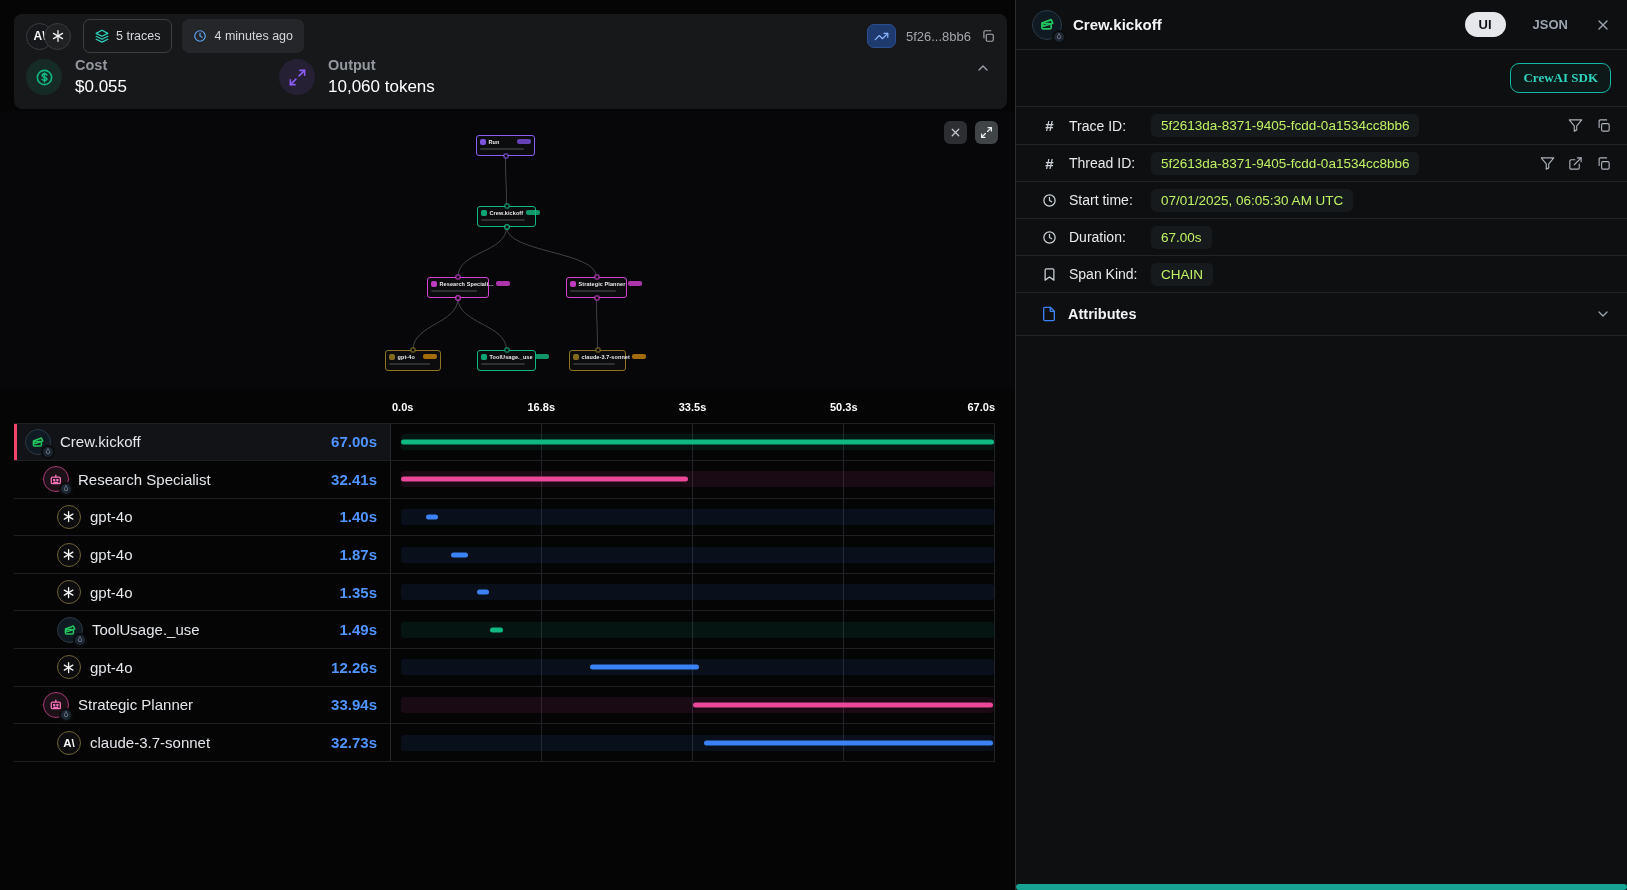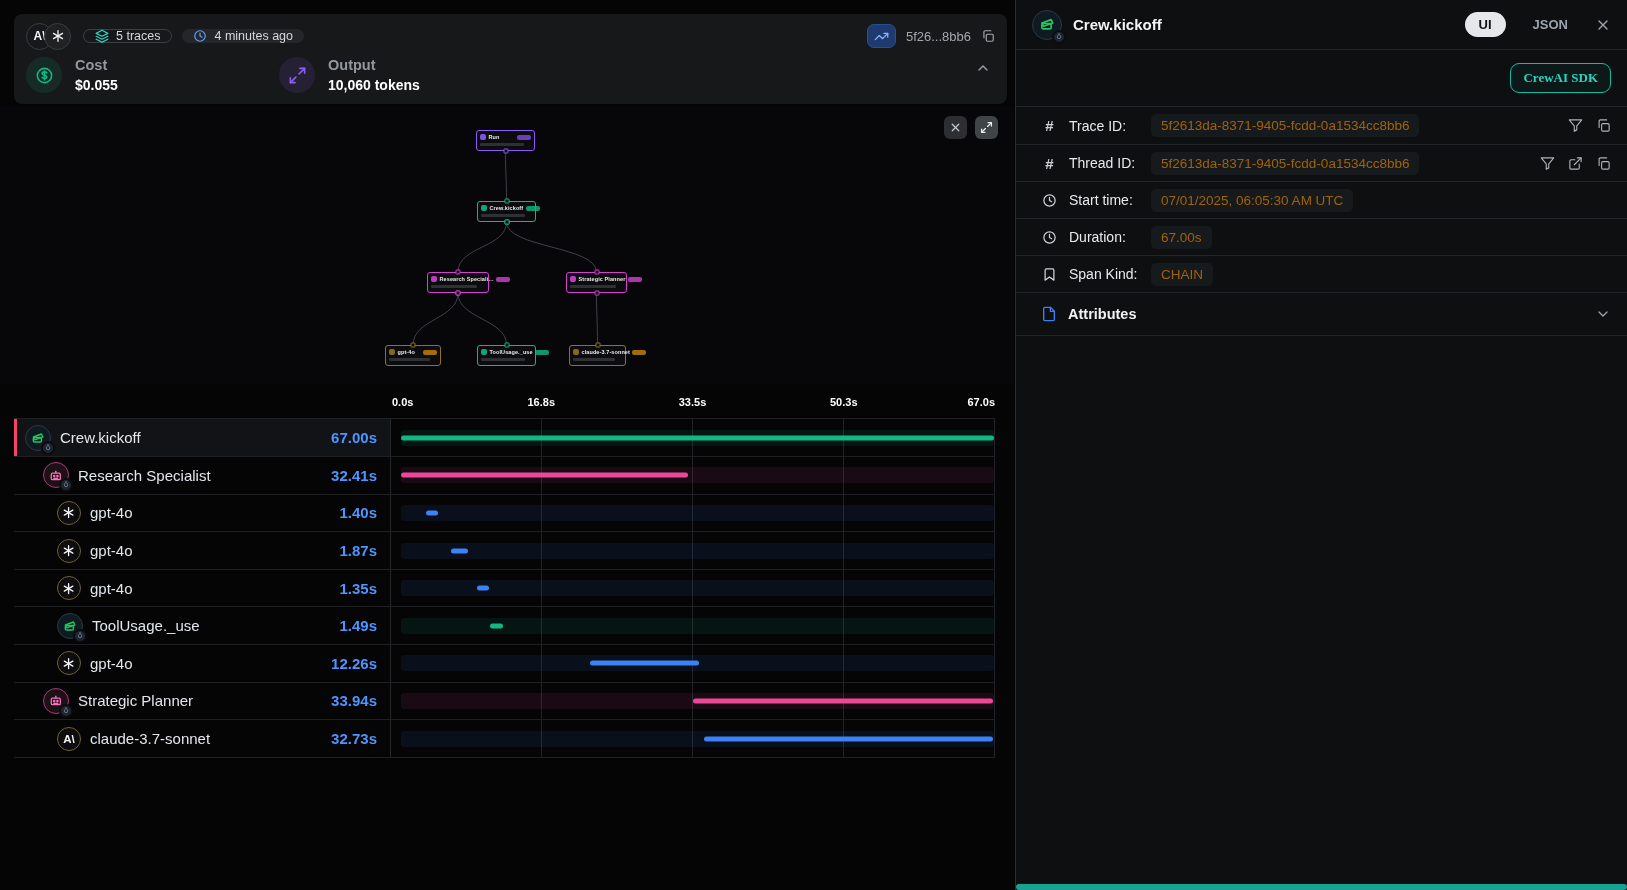--- a/index.html
+++ b/index.html
@@ -9,34 +9,34 @@
 
   
   .left { position:absolute; left:0; top:0; width:1014px; height:100%; }
 
   .card { margin:14px 7px 0 14px; background:#17181a; border-radius:8px; position:relative; padding:6px 12px 10px; }
   .card-top { display:flex; align-items:center; gap:10px; height:32px; }
   .avatars { display:flex; align-items:center; margin-right:2px; }
   .avatar { width:27px; height:27px; border-radius:50%; display:flex; align-items:center; justify-content:center; border:1px solid #3a3d41; }
   .avatar.anthropic { background:#17181b; color:#f5f5f5; font-weight:bold; font-size:12px; z-index:1; }
   .avatar.openai { background:#1f2123; margin-left:-9px; z-index:2; }
-  .badge { display:flex; align-items:center; gap:7px; height:14px; padding:0 11px; border-radius:7px; font-size:12.5px; color:#d4d7db; }
+  .badge { display:flex; align-items:center; gap:7px; height:34px; padding:0 11px; border-radius:7px; font-size:12.5px; color:#d4d7db; }
   .badge.outlined { border:1px solid #3c4044; background:transparent; }
   .badge.filled { background:#242629; }
   .spacer { flex:1; }
   .trend-btn { width:29px; height:24px; border-radius:7px; background:#1e3a6e; border:1px solid #2c4f93; display:flex; align-items:center; justify-content:center; cursor:pointer; }
   .trace-short { color:#a3a7ad; font-size:13px; }
   .ic { display:inline-flex; align-items:center; justify-content:center; }
   .ic svg { display:block; }
 
   .card-stats { display:grid; grid-template-columns:253px 272px 293px 1fr; margin-top:4px; }
   .stat { display:flex; align-items:center; gap:13px; }
   .stat-circle { width:36px; height:36px; border-radius:50%; display:flex; align-items:center; justify-content:center; flex:none; }
   .stat-label { color:#93979e; font-weight:bold; font-size:14.5px; line-height:1.35; }
-  .stat-value { color:#ffffff; font-weight:bold; font-size:14px; line-height:1.35; }
+  .stat-value { color:#ffffff; font-weight:normal; font-size:17px; line-height:1.35; }
   .collapse { position:absolute; right:16px; top:46px; background:none; border:none; color:#9ca3af; cursor:pointer; }
 
   
   .graph { position:relative; height:278px; margin-top:2px; background:#070709; }
   .edges { position:absolute; left:0; top:0; }
   .gnode { position:absolute; background:#0c0c0e; border:1px solid; border-radius:3px; padding:3px 3px 2px; cursor:pointer; }
   .gnode-head { display:flex; align-items:center; gap:2.5px; }
   .gnode-ic { width:6px; height:6px; border-radius:2px; flex:none; opacity:.9; }
   .gnode-label { font-size:5.5px; font-weight:bold; color:#e8eaec; white-space:nowrap; letter-spacing:.1px; }
   .gnode-badge { margin-left:auto; height:5px; min-width:14px; border-radius:2px; opacity:.8; }
@@ -73,21 +73,21 @@
   .tab-ui { background:#e5e7eb; color:#101214; font-weight:bold; font-size:13px; border:none; border-radius:999px; padding:5px 14px; cursor:pointer; }
   .tab-json { background:none; border:none; color:#9ca3af; font-weight:bold; font-size:13px; margin-left:16px; cursor:pointer; }
   .panel-close { background:none; border:none; color:#9ca3af; margin-left:16px; cursor:pointer; display:flex; }
   .sdk-row { display:flex; justify-content:flex-end; padding:13px 16px;font-family:Liberation Serif, serif; }
   .sdk-badge { border:1px solid #14b8a6; color:#2dd4bf; background:rgba(20,184,166,.06); font-weight:bold; font-size:13px; padding:6px 12px; border-radius:9px; }
   .field { display:flex; align-items:center; min-height:37px; padding:2px 16px 2px 25px; border-top:1px solid #222528; }
   .field:first-of-type { border-top:none; }
   .fields { border-top:1px solid #222528; }
   .field-ic { width:17px; color:#cdd2d8; margin-right:11px; display:flex; justify-content:center; font-weight:bold; }
   .field-label { width:82px; flex:none; font-size:14px; color:#e8eaed; }
-  .field-value { background:#171a1c; border-radius:5px; padding:4px 10px; color:#a16207; font-size:13.5px; white-space:nowrap; }
+  .field-value { background:#171a1c; border-radius:5px; padding:4px 10px; color:#bef264; font-size:13.5px; white-space:nowrap; }
   .field-actions { margin-left:auto; display:flex; gap:13px; color:#aeb3ba; }
   .field-actions .ic { cursor:pointer; }
   .attributes-row { display:flex; align-items:center; padding:13px 16px 13px 25px; border-top:1px solid #222528; border-bottom:1px solid #222528; gap:11px; }
   .attributes-label { color:#f1f2f4; font-weight:bold; font-size:14.5px; flex:1; }
   .panel-scrollbar { position:absolute; bottom:0; left:0; right:0; height:6px; background:#16a394; border-radius:3px; }
 </style>
 </head>
 <body>
 
 <div class="app">

